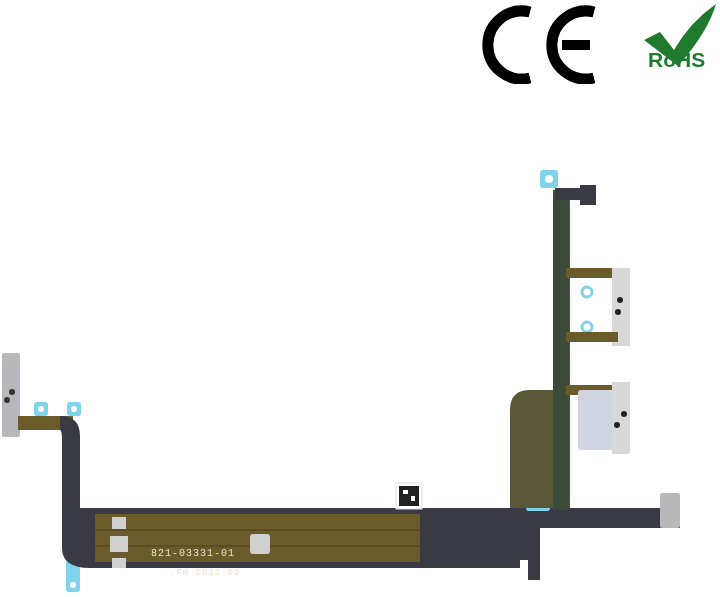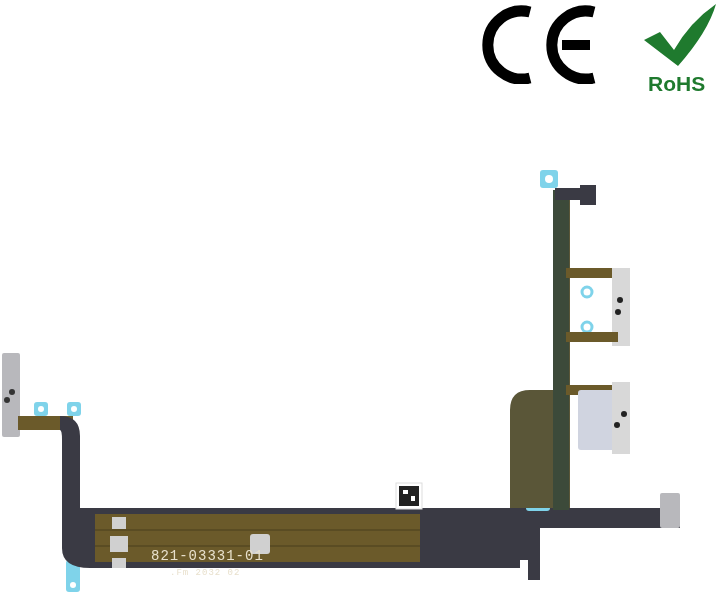--- a/index.html
+++ b/index.html
@@ -1,22 +1,22 @@
 <!DOCTYPE html>
 <html><head>
 <meta charset="utf-8">
 <style>
   html,body{margin:0;padding:0;background:#fff;}
   body{width:720px;height:597px;position:relative;overflow:hidden;font-family:"Liberation Sans",sans-serif;}
   .ce{position:absolute;left:478px;top:4px;width:120px;height:80px;}
   .rohs{position:absolute;left:638px;top:2px;width:82px;height:90px;}
-  .rohs-text{position:absolute;left:648px;top:72px;font-size:21px;font-weight:bold;color:#1f7a2e;font-family:"Liberation Sans",sans-serif;letter-spacing:0px;}
+  .rohs-text{position:absolute;left:648px;top:48px;font-size:21px;font-weight:bold;color:#1f7a2e;font-family:"Liberation Sans",sans-serif;letter-spacing:0px;}
   svg.cable{position:absolute;left:0;top:0;}
   .label1{position:absolute;left:170px;top:568px;font-size:9px;color:#e8e0cc;font-family:"Liberation Mono",monospace;letter-spacing:1px;}
-  .label2{position:absolute;left:151px;top:548px;font-size:14px;color:#e8e0cc;font-family:"Liberation Mono",monospace;letter-spacing:1px;}
+  .label2{position:absolute;left:151px;top:548px;font-size:10px;color:#e8e0cc;font-family:"Liberation Mono",monospace;letter-spacing:1px;}
 </style>
 </head>
 <body>
 
 <svg class="ce" viewBox="0 0 120 80">
   <path d="M52 8 A34 34 0 1 0 52 74" fill="none" stroke="#000" stroke-width="11"></path>
   <path d="M116 8 A34 34 0 1 0 116 74" fill="none" stroke="#000" stroke-width="11"></path>
   <rect x="84" y="36" width="28" height="10" fill="#000"></rect>
 </svg>
 

